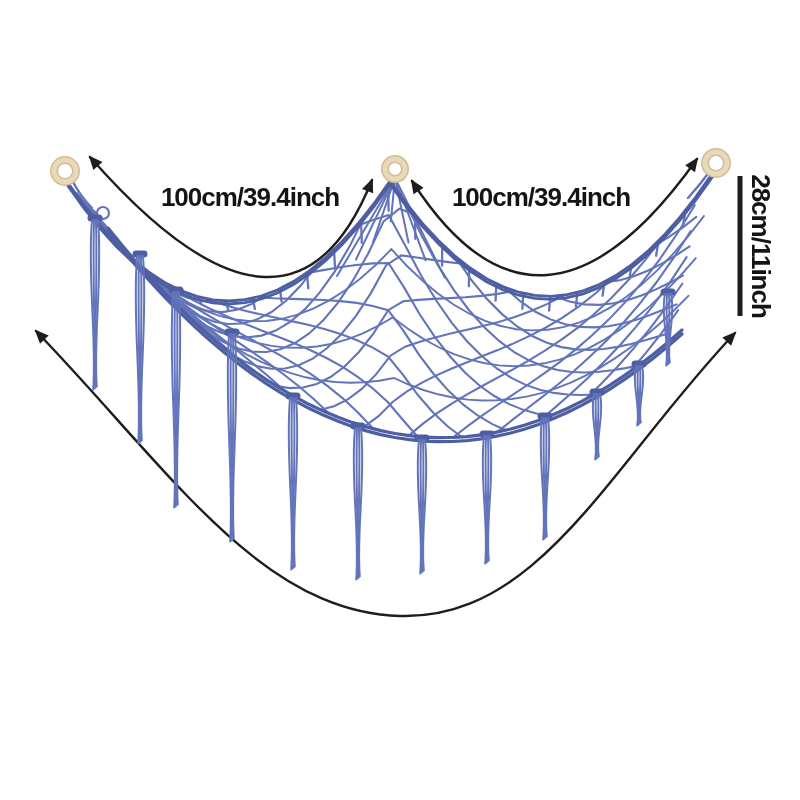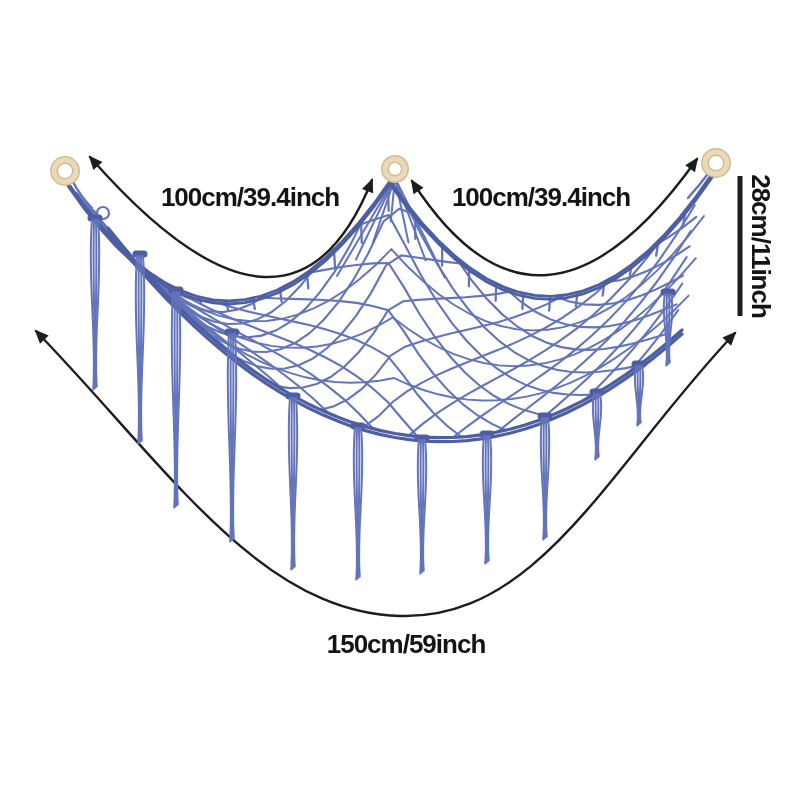--- a/index.html
+++ b/index.html
@@ -202,14 +202,13 @@
     </g>
     <g>
       <circle class="ring-outer" cx="716" cy="163" r="11"></circle>
       <circle class="ring-inner" cx="716" cy="163" r="11"></circle>
     </g>
   </svg>
 
   <div class="dim-label" style="left:250px;top:197px;">100cm/39.4inch</div>
   <div class="dim-label" style="left:541px;top:197px;">100cm/39.4inch</div>
   <div class="dim-label side" style="left:760px;top:246px;">28cm/11inch</div>
-  <div class="dim-label" style="left:406px;top:644px;">150cm/59inch</div>
 </div>
 
 </body></html>

